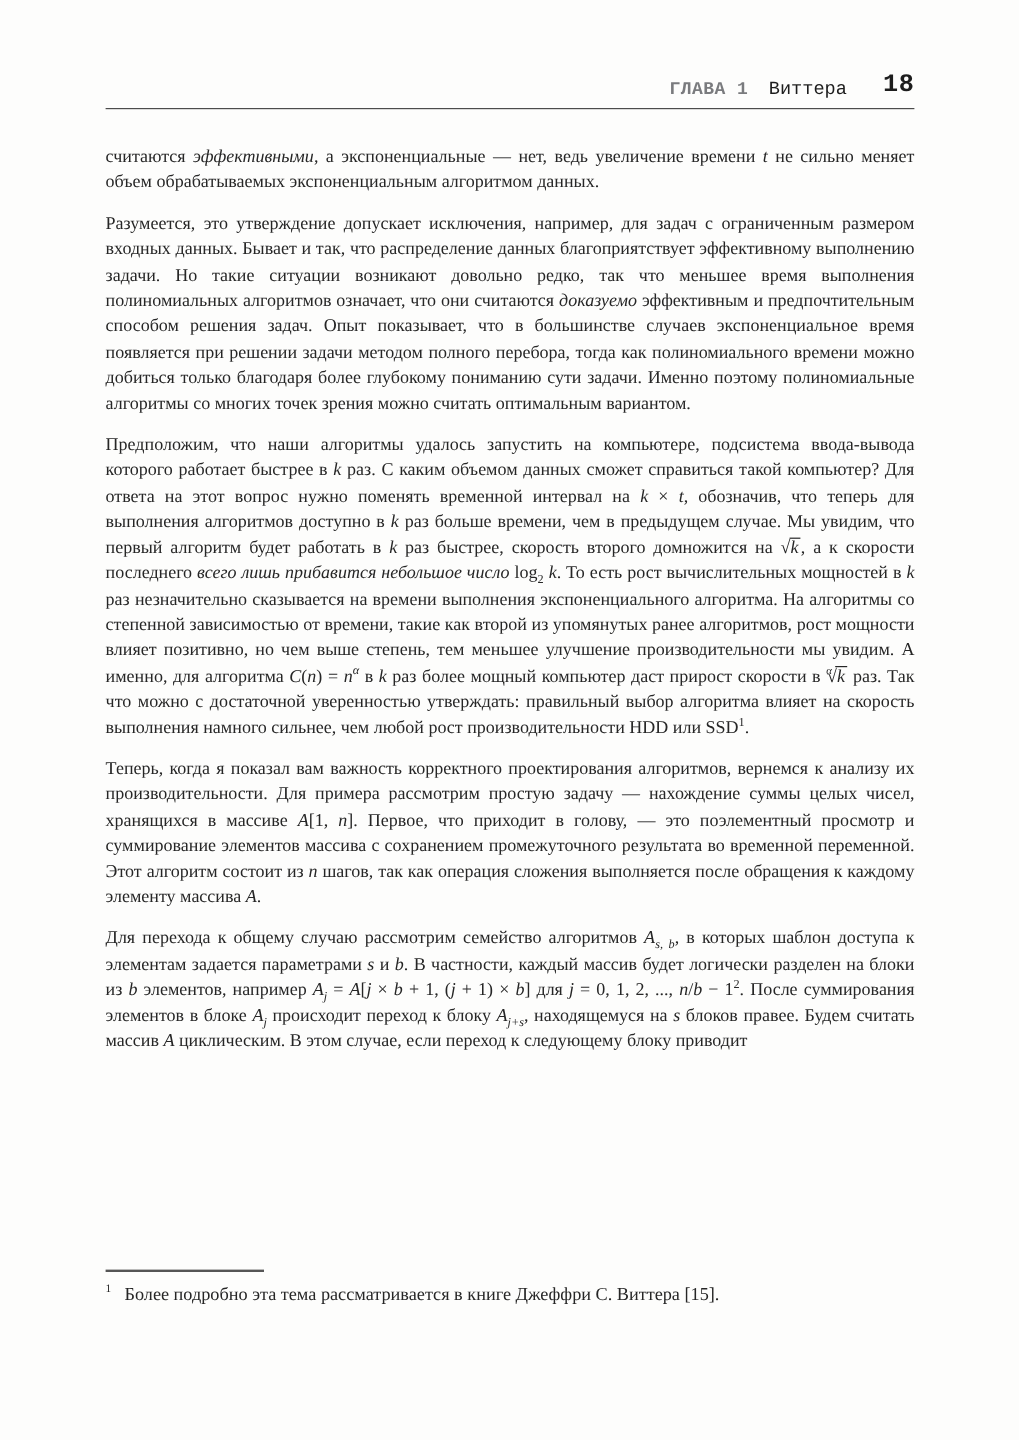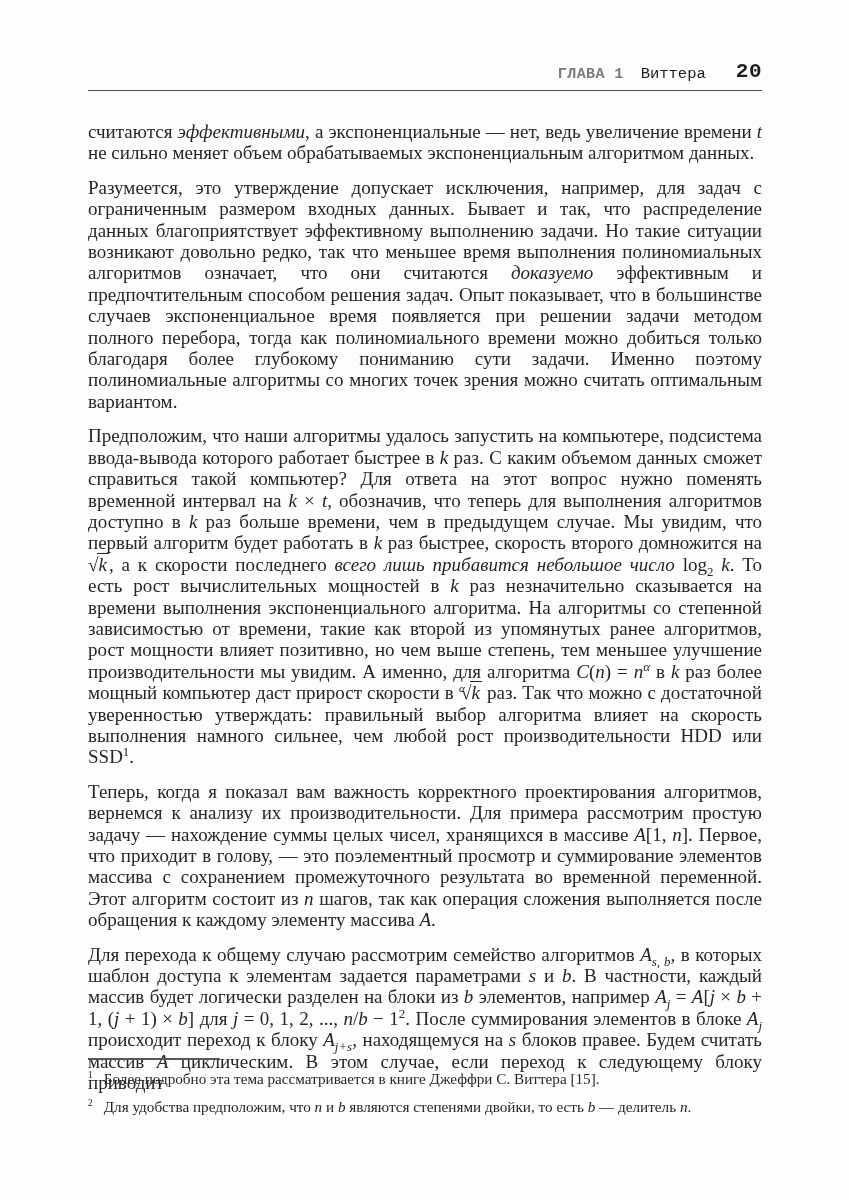--- a/index.html
+++ b/index.html
@@ -34,21 +34,21 @@
     font-size:21px; font-weight:bold; margin-left:30px; letter-spacing:.5px;
   }
   .header-rule {
     margin-top:7px;
     border:none; border-top:1.6px solid var(--rule, #4c4c4c);
   }
 
   
   .body-text {
     margin-top:30px;
-    font-size:19px;
+    font-size:15px;
     line-height:21.4px;
     text-align:justify;
   }
   p.par { margin-bottom:13px; }
   .it  { font-style:italic; }
   .math{ font-style:italic; }
   sup  { font-size:68%; line-height:0; vertical-align:super; }
   sub  { font-size:68%; line-height:0; vertical-align:sub; }
 
   
@@ -73,35 +73,32 @@
 </style>
 </head>
 <body>
 
 <div class="page">
   <div class="margins">
 
     <header class="header">
       <span class="chapter-label">ГЛАВА 1</span>
       <span class="section-title">Виттера</span>
-      <span class="page-number">20</span>
+      <span class="page-number">18</span>
     </header>
     <hr class="header-rule">
 
     <main class="body-text">
       <p class="par"><span>считаются </span><span class="it">эффективными</span><span>, а экспоненциальные — нет, ведь увеличение времени </span><span class="math">t</span><span> не сильно меняет объем обрабатываемых экспоненциальным алгоритмом данных.</span></p>
       <p class="par"><span>Разумеется, это утверждение допускает исключения, например, для задач с ограниченным размером входных данных. Бывает и так, что распределение данных благоприятствует эффективному выполнению задачи. Но такие ситуации возникают довольно редко, так что меньшее время выполнения полиномиальных алгоритмов означает, что они считаются </span><span class="it">доказуемо</span><span> эффективным и предпочтительным способом решения задач. Опыт показывает, что в большинстве случаев экспоненциальное время появляется при решении задачи методом полного перебора, тогда как полиномиального времени можно добиться только благодаря более глубокому пониманию сути задачи. Именно поэтому полиномиальные алгоритмы со многих точек зрения можно считать оптимальным вариантом.</span></p>
       <p class="par"><span>Предположим, что наши алгоритмы удалось запустить на компьютере, подсистема ввода-вывода которого работает быстрее в </span><span class="math">k</span><span> раз. С каким объемом данных сможет справиться такой компьютер? Для ответа на этот вопрос нужно поменять временной интервал на </span><span class="math">k</span><span> × </span><span class="math">t</span><span>, обозначив, что теперь для выполнения алгоритмов доступно в </span><span class="math">k</span><span> раз больше времени, чем в предыдущем случае. Мы увидим, что первый алгоритм будет работать в </span><span class="math">k</span><span> раз быстрее, скорость второго домножится на </span><span class="sqrt"><span class="rad">√</span><span class="radicand">k</span></span><span>, а к скорости последнего </span><span class="it">всего лишь прибавится небольшое число</span><span> log</span><sub>2</sub><span> </span><span class="math">k</span><span>. То есть рост вычислительных мощностей в </span><span class="math">k</span><span> раз незначительно сказывается на времени выполнения экспоненциального алгоритма. На алгоритмы со степенной зависимостью от времени, такие как второй из упомянутых ранее алгоритмов, рост мощности влияет позитивно, но чем выше степень, тем меньшее улучшение производительности мы увидим. А именно, для алгоритма </span><span class="math">C</span><span>(</span><span class="math">n</span><span>) = </span><span class="math">n</span><sup class="math">α</sup><span> в </span><span class="math">k</span><span> раз более мощный компьютер даст прирост скорости в </span><span class="sqrt"><span class="root-idx">α</span><span class="rad">√</span><span class="radicand">k</span></span><span> раз. Так что можно с достаточной уверенностью утверждать: правильный выбор алгоритма влияет на скорость выполнения намного сильнее, чем любой рост производительности HDD или SSD</span><sup>1</sup><span>.</span></p>
       <p class="par"><span>Теперь, когда я показал вам важность корректного проектирования алгоритмов, вернемся к анализу их производительности. Для примера рассмотрим простую задачу — нахождение суммы целых чисел, хранящихся в массиве </span><span class="math">A</span><span>[1, </span><span class="math">n</span><span>]. Первое, что приходит в голову, — это поэлементный просмотр и суммирование элементов массива с сохранением промежуточного результата во временной переменной. Этот алгоритм состоит из </span><span class="math">n</span><span> шагов, так как операция сложения выполняется после обращения к каждому элементу массива </span><span class="math">A</span><span>.</span></p>
       <p class="par"><span>Для перехода к общему случаю рассмотрим семейство алгоритмов </span><span class="math">A</span><sub class="math">s, b</sub><span>, в которых шаблон доступа к элементам задается параметрами </span><span class="math">s</span><span> и </span><span class="math">b</span><span>. В частности, каждый массив будет логически разделен на блоки из </span><span class="math">b</span><span> элементов, например </span><span class="math">A</span><sub class="math">j</sub><span> = </span><span class="math">A</span><span>[</span><span class="math">j</span><span> × </span><span class="math">b</span><span> + 1, (</span><span class="math">j</span><span> + 1) × </span><span class="math">b</span><span>] для </span><span class="math">j</span><span> = 0, 1, 2, ..., </span><span class="math">n</span><span>/</span><span class="math">b</span><span> − 1</span><sup>2</sup><span>. После суммирования элементов в блоке </span><span class="math">A</span><sub class="math">j</sub><span> происходит переход к блоку </span><span class="math">A</span><sub class="math">j+s</sub><span>, находящемуся на </span><span class="math">s</span><span> блоков правее. Будем считать массив </span><span class="math">A</span><span> циклическим. В этом случае, если переход к следующему блоку приводит</span></p>
     </main>
   </div>
 
   <section class="footnotes">
     <hr class="fn-rule">
     <div class="footnote">
       <sup class="fn-marker">1</sup><span class="fn-text"><span>Более подробно эта тема рассматривается в книге Джеффри С. Виттера [15].</span></span>
     </div>
-    <div class="footnote">
-      <sup class="fn-marker">2</sup><span class="fn-text"><span>Для удобства предположим, что </span><span class="math">n</span><span> и </span><span class="math">b</span><span> являются степенями двойки, то есть </span><span class="math">b</span><span> — делитель </span><span class="math">n</span><span>.</span></span>
-    </div>
   </section>
 </div>
 
 </body></html>

